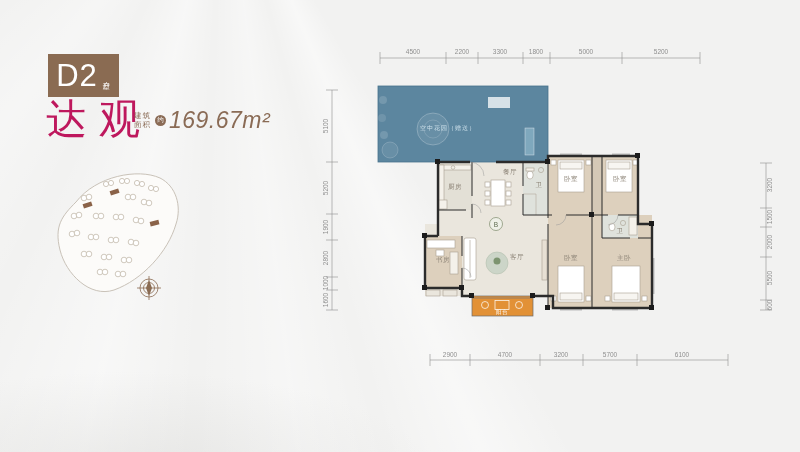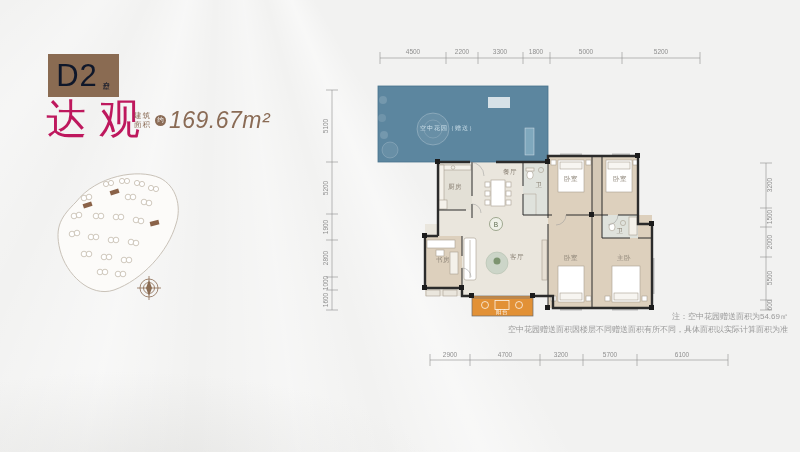--- a/index.html
+++ b/index.html
@@ -11,21 +11,21 @@
       rgba(255,255,255,0) 0deg, rgba(255,255,255,.85) 7deg, rgba(255,255,255,0) 15deg,
       rgba(255,255,255,.65) 23deg, rgba(255,255,255,0) 33deg,
       rgba(255,255,255,.8) 43deg, rgba(255,255,255,0) 56deg,
       rgba(255,255,255,.6) 68deg, rgba(255,255,255,0) 84deg,
       rgba(255,255,255,.5) 96deg, rgba(255,255,255,0) 115deg);
     opacity:.55;}
   .canvas .wave{position:absolute;inset:0;pointer-events:none;
     background:radial-gradient(ellipse 430px 150px at 16% 106%, rgba(205,205,202,.35), rgba(205,205,202,0) 72%),
                radial-gradient(ellipse 500px 120px at 55% 118%, rgba(215,215,212,.28), rgba(215,215,212,0) 70%);}
   
-  .badge{position:absolute;left:48px;top:54px;width:71px;height:43px;background:#8a6b52;color:#0f172a;
+  .badge{position:absolute;left:48px;top:54px;width:71px;height:43px;background:#8a6b52;color:#ffffff;
     display:flex;align-items:center;justify-content:center;gap:3px;}
   .badge .code{font-size:31px;line-height:1;font-weight:400;letter-spacing:1px;}
   .badge .vert{writing-mode:vertical-rl;font-size:7px;letter-spacing:1px;opacity:.95;margin-top:3px;}
   .title{position:absolute;left:46px;top:99px;color:#be185d;font-size:41px;letter-spacing:12px;line-height:1;font-weight:400;}
   .area-row{position:absolute;left:134px;top:107px;display:flex;align-items:center;color:#8a6b55;}
   .area-lbl{font-size:7.5px;line-height:1.15;letter-spacing:1px;}
   .approx{width:11px;height:11px;border-radius:50%;background:#8a6b55;color:#fff;font-size:6.5px;
     display:flex;align-items:center;justify-content:center;margin:0 3px 0 4px;}
   .area-val{font-size:23px;font-weight:500;letter-spacing:.5px;font-style:italic;}
   .layout-row{position:absolute;left:135px;top:136px;color:#8a6b55;font-size:11px;letter-spacing:2.5px;}
@@ -378,17 +378,13 @@
       <text class="room" x="300" y="205" text-anchor="middle">卫</text>
       <text class="room" x="304" y="232" text-anchor="middle">主卧</text>
     </g>
 
     <g>
       <circle cx="176" cy="196" r="6.5" fill="#eef0e8" stroke="#8a9579" stroke-width=".8"></circle>
       <text class="marker" x="176" y="198.5" text-anchor="middle">B</text>
     </g>
   </svg>
 
-  <div class="notes">
-    <div>注：空中花园赠送面积为54.69㎡</div>
-    <div>空中花园赠送面积因楼层不同赠送面积有所不同，具体面积以实际计算面积为准</div>
-  </div>
 </div>
 
 </body></html>

